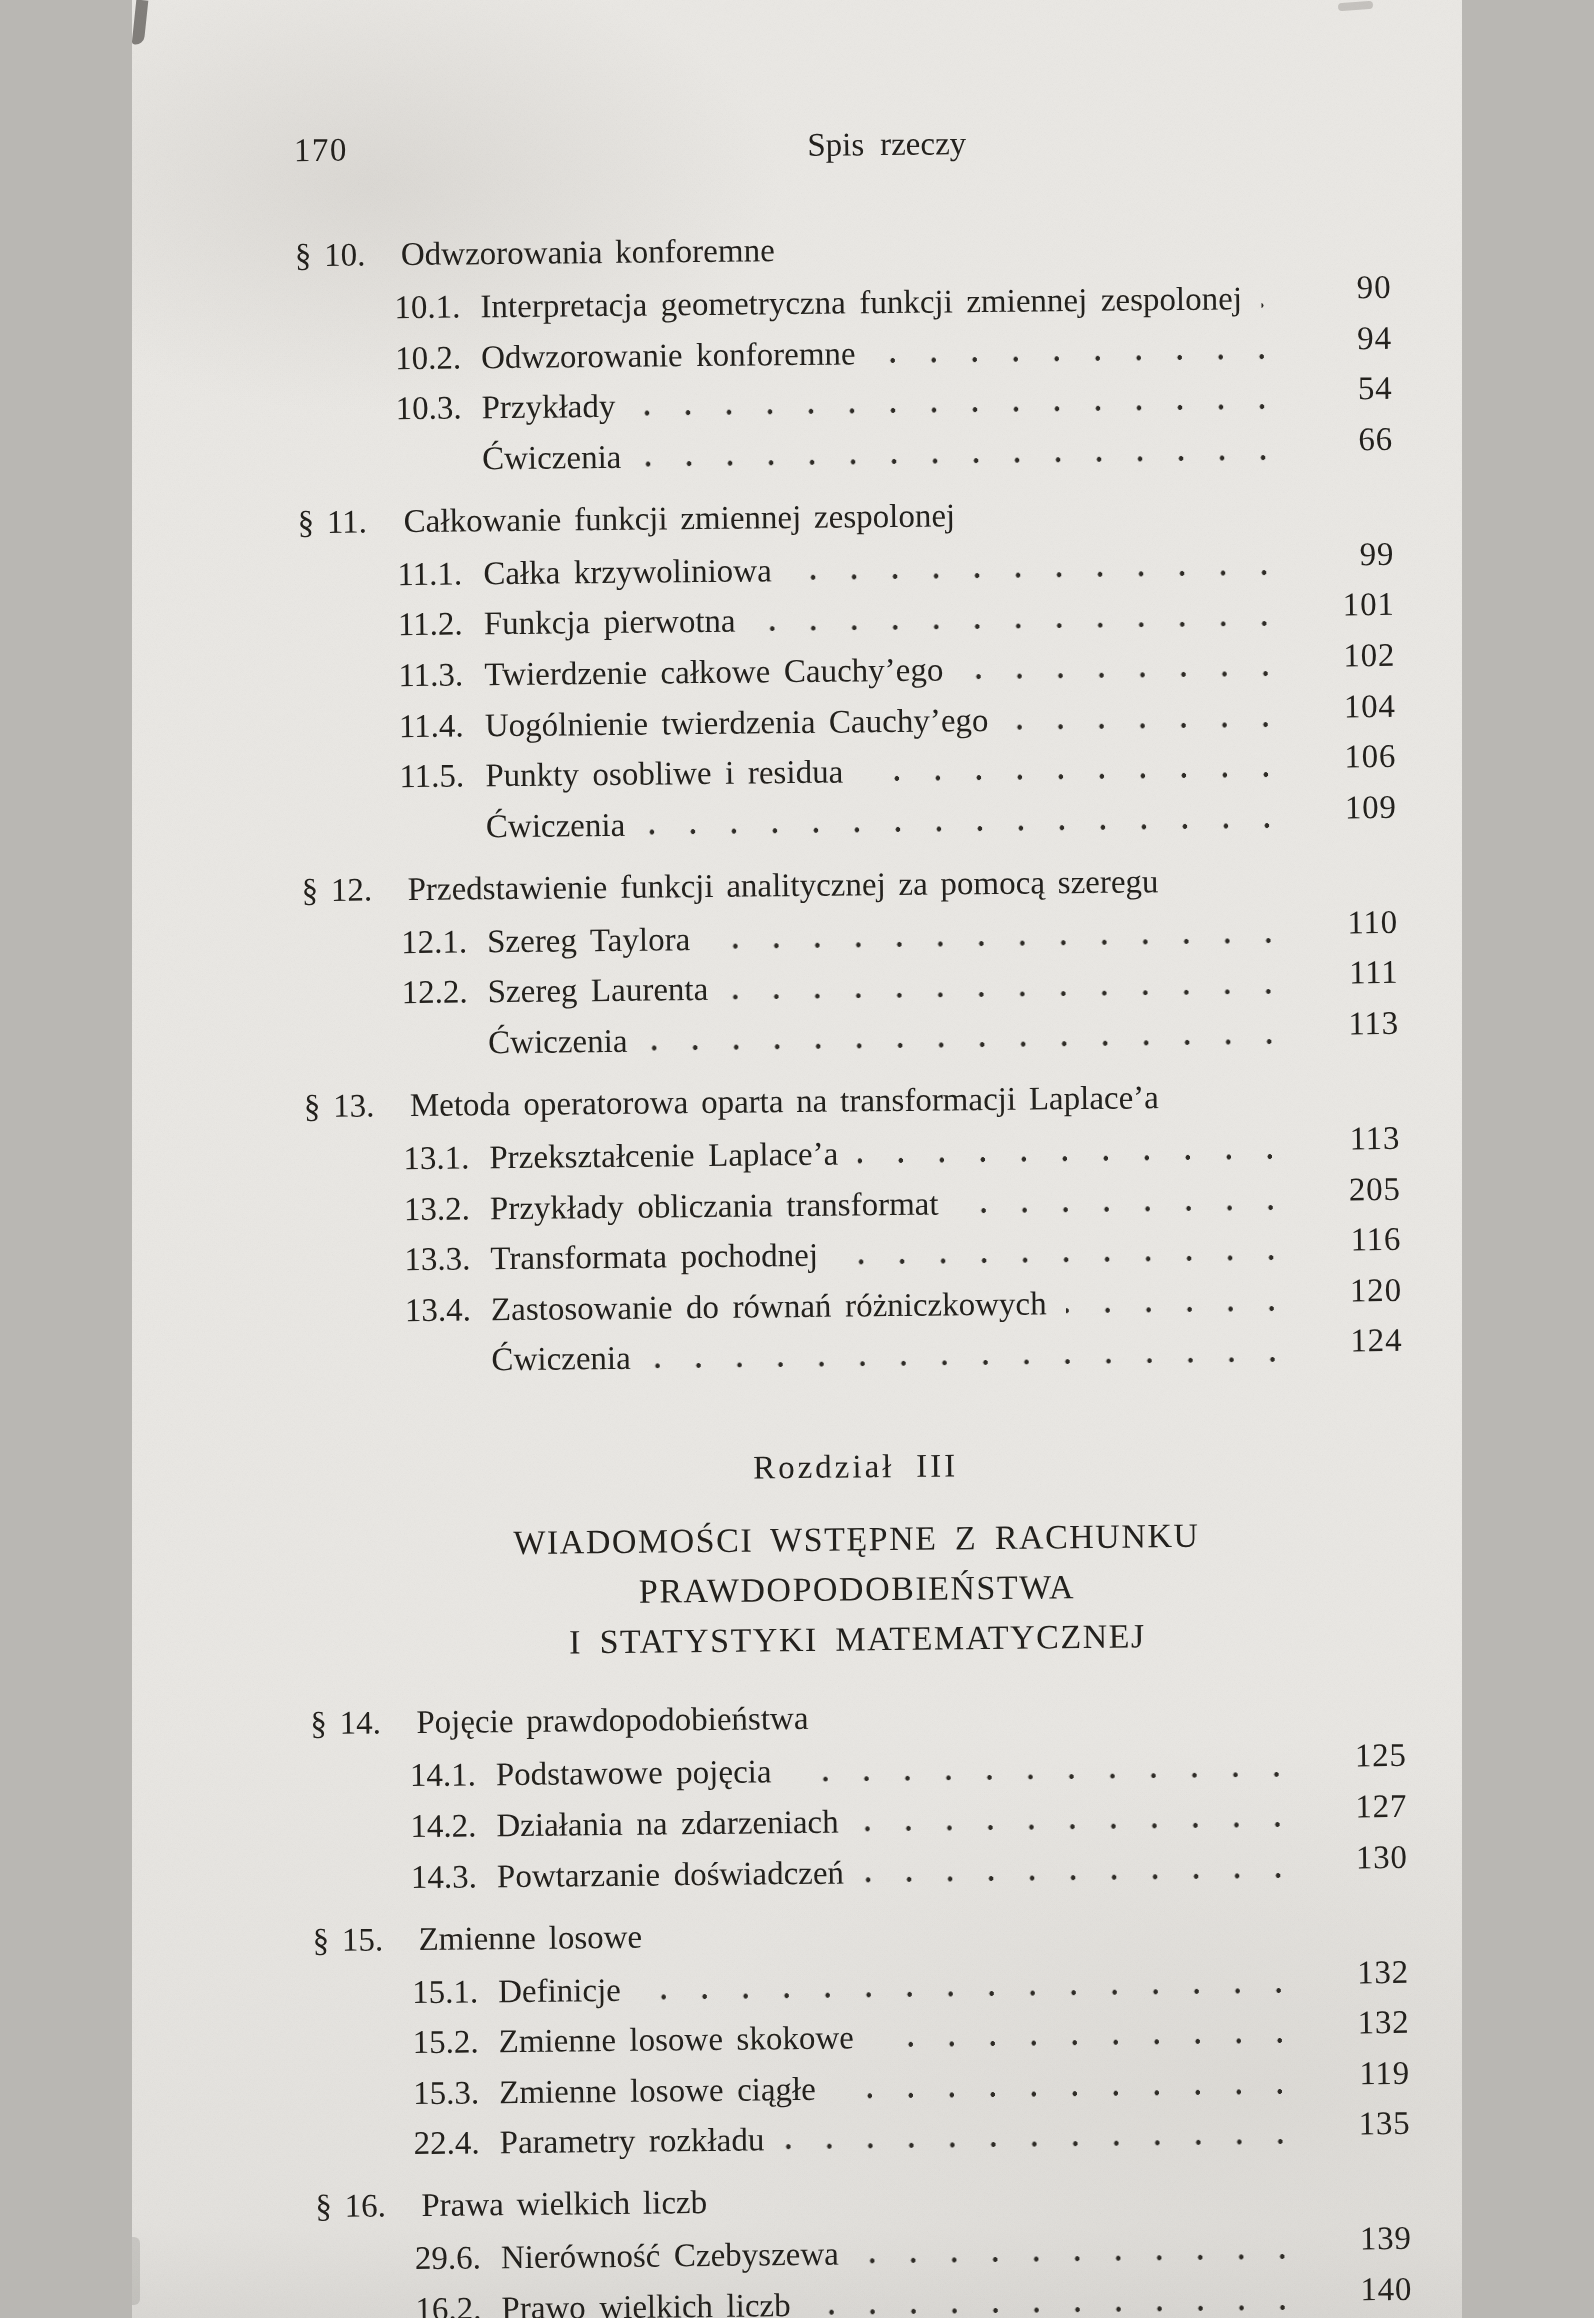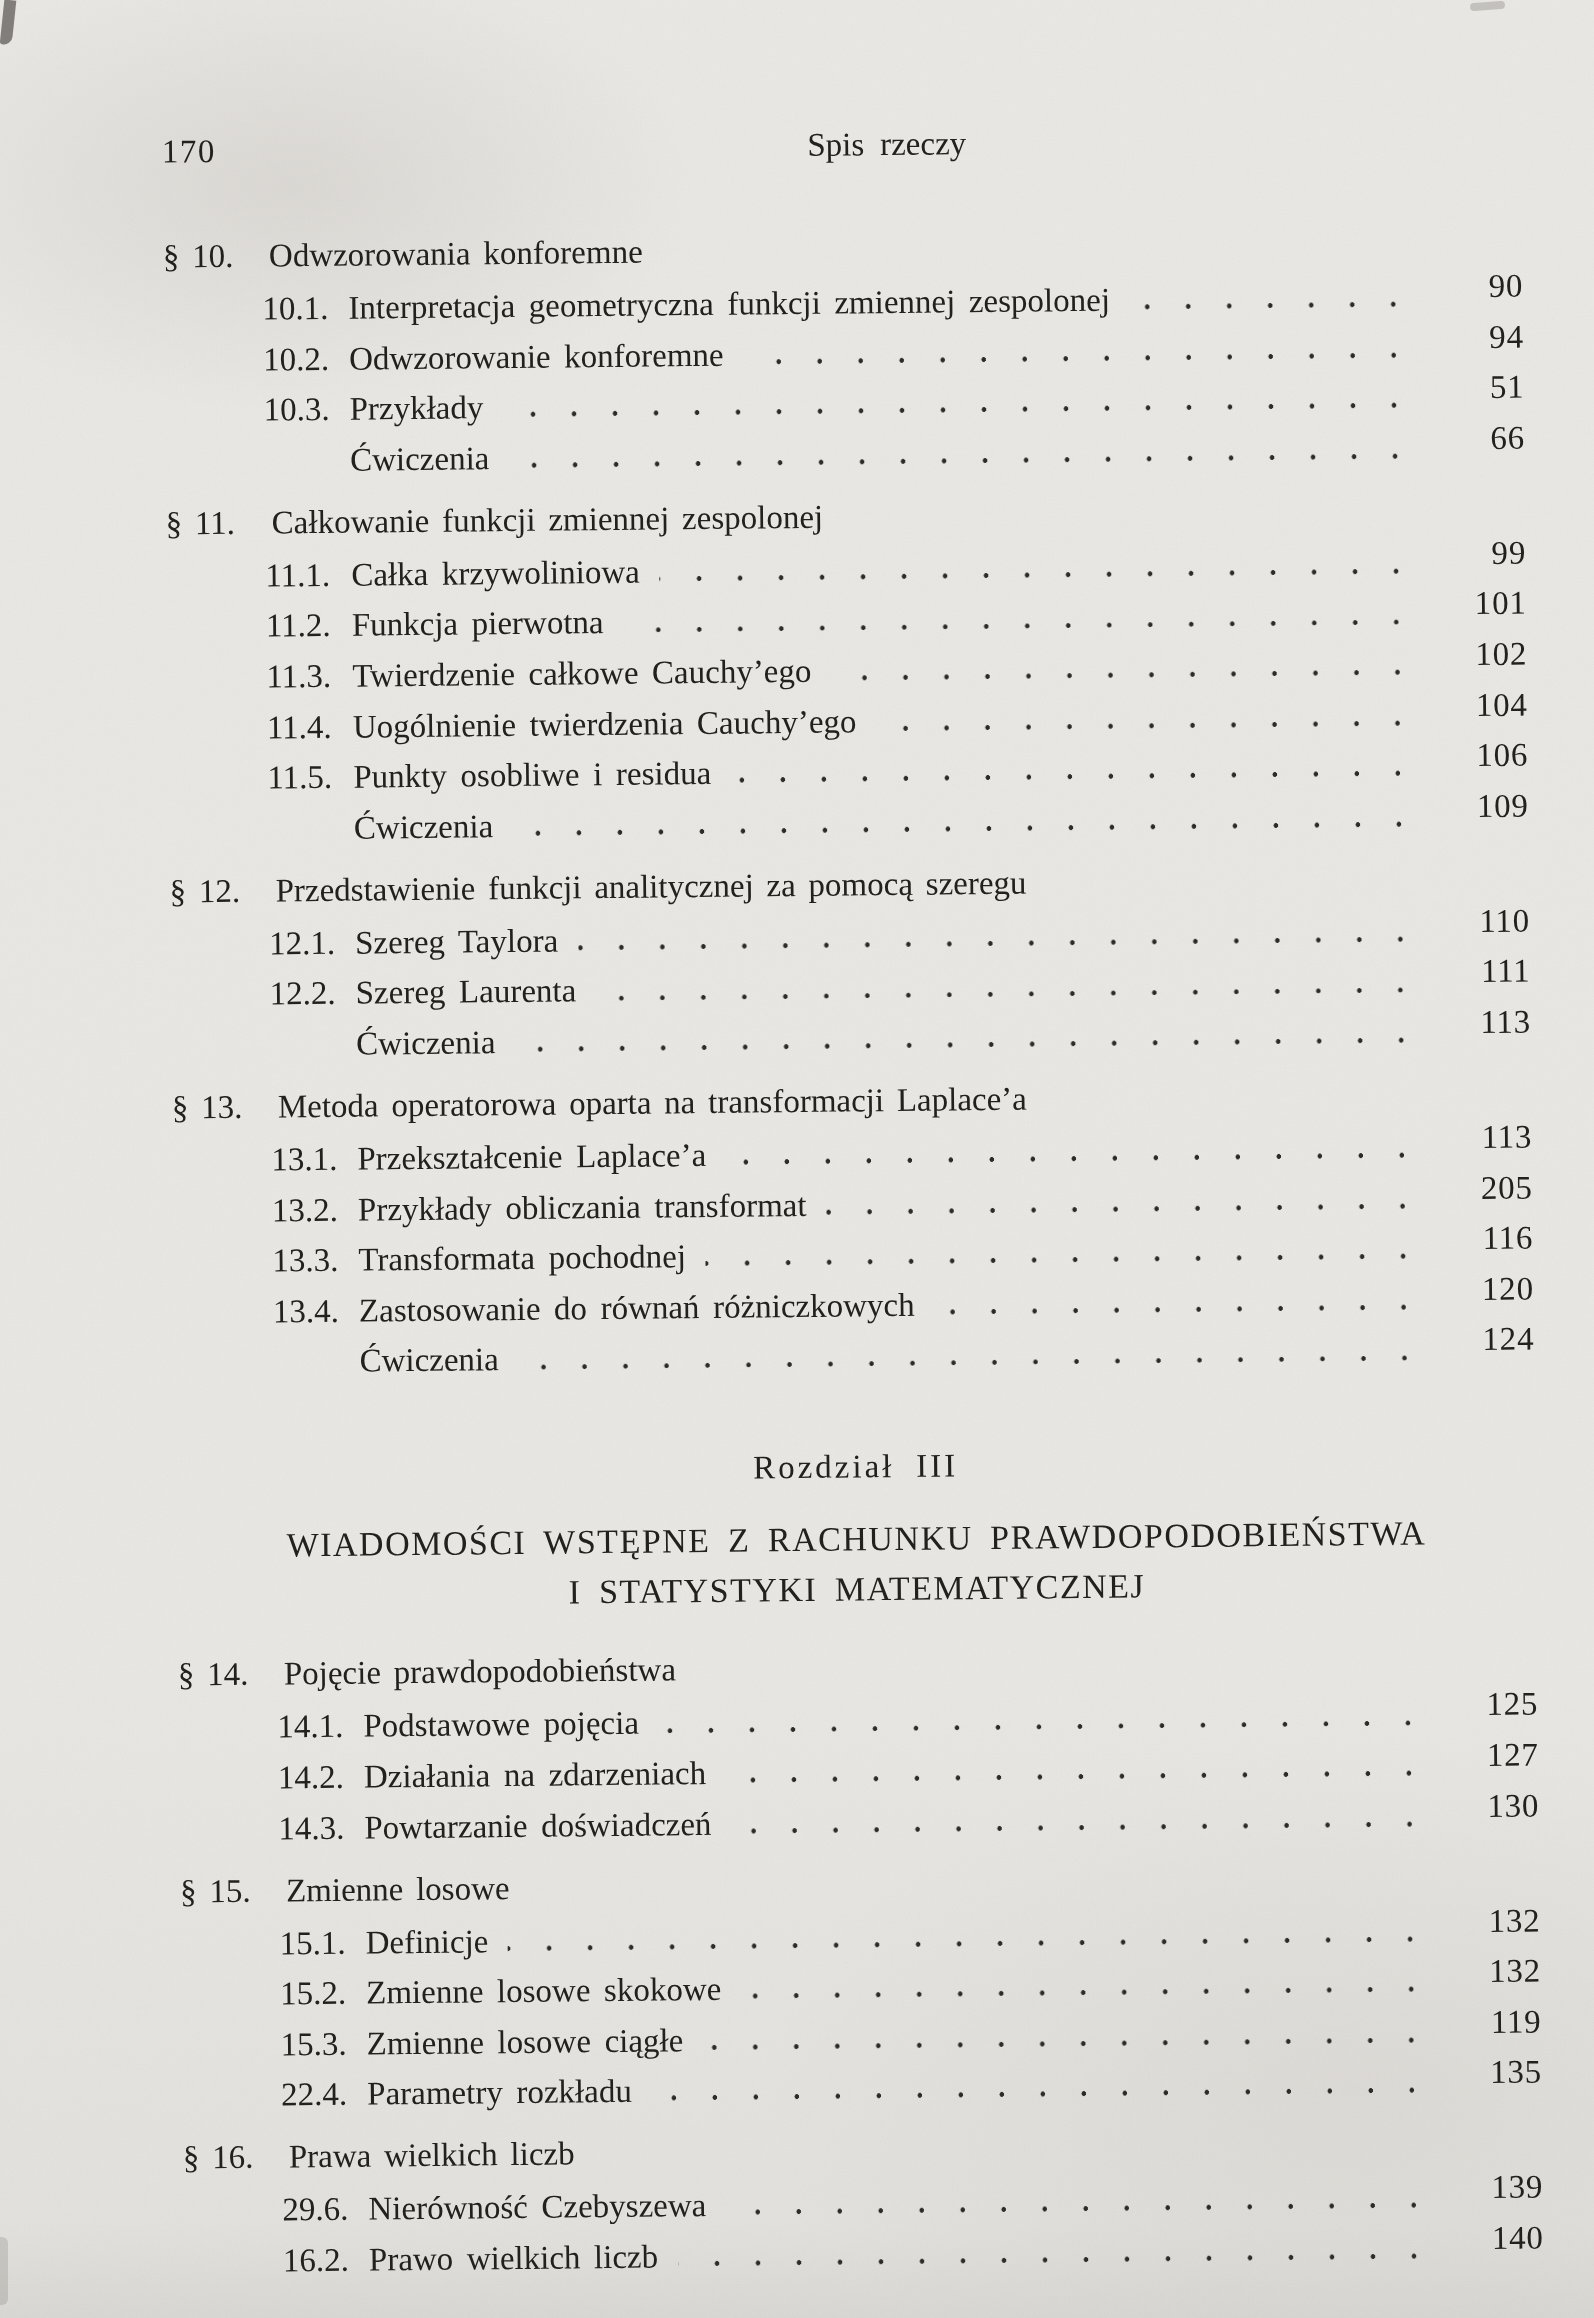--- a/index.html
+++ b/index.html
@@ -1,18 +1,18 @@
 <!DOCTYPE html>
 <html lang="pl" style="font-size:12px"><head>
 <meta charset="utf-8">
 <style>
   html,body{margin:0;padding:0;background:#b9b7b3;}
   .page{
     position:relative;
-    width:1594px;height:2319px;
+    width:1330px;height:2319px;
     margin:0 auto;
     background:
       radial-gradient(ellipse 681px 378px at 18% 8%, rgba(190,186,180,0.35), rgba(0,0,0,0) 60%),
       radial-gradient(ellipse 908px 530px at 85% 90%, rgba(200,197,191,0.30), rgba(0,0,0,0) 65%),
       linear-gradient(180deg,#eae8e4 0%,#e9e7e3 72%,#e3e1dd 96%,#d9d7d3 100%);
     overflow:hidden;
     font-family:"Liberation Serif","DejaVu Serif",serif;
     color:#23211d;
   }
   .noise{position:absolute;inset:0;width:100%;height:100%;opacity:.08;pointer-events:none;}
@@ -96,21 +96,21 @@
     <span class="entry-num">10.2.</span>
     <span class="entry-title">Odwzorowanie konforemne</span>
     <span class="leader"></span>
     <span class="entry-page">94</span>
   </div>
 
   <div class="entry">
     <span class="entry-num">10.3.</span>
     <span class="entry-title">Przykłady</span>
     <span class="leader"></span>
-    <span class="entry-page">51</span>
+    <span class="entry-page">54</span>
   </div>
 
   <div class="entry">
     <span class="entry-num"></span>
     <span class="entry-title">Ćwiczenia</span>
     <span class="leader"></span>
     <span class="entry-page">66</span>
   </div>
 </div>
   </div>

